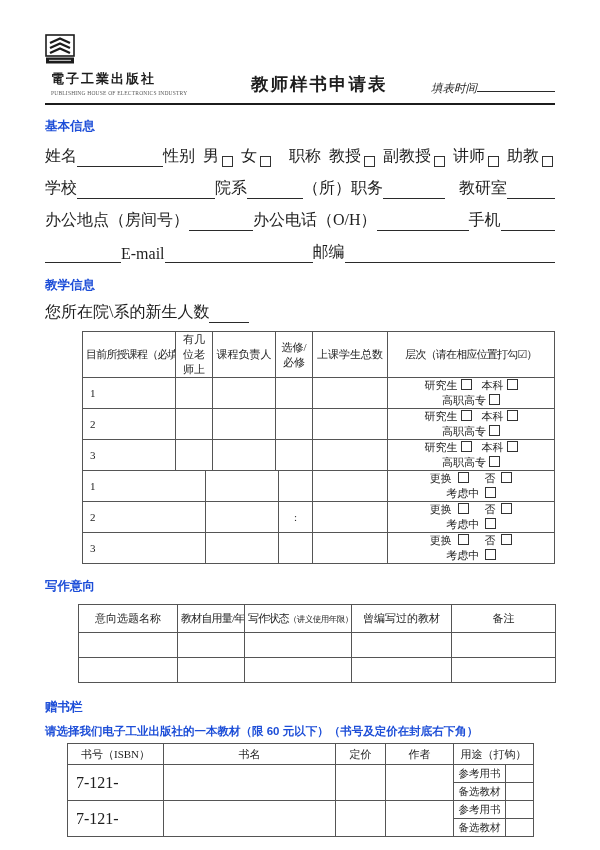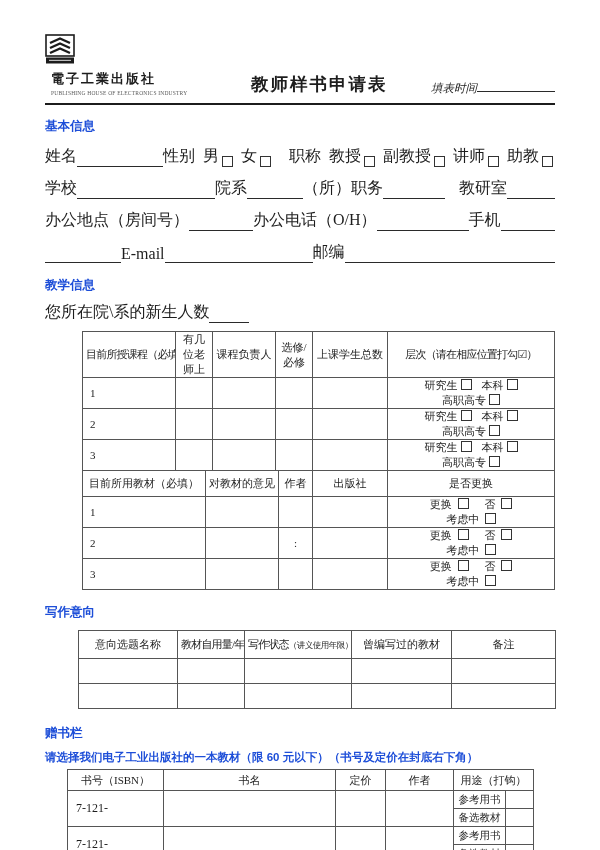--- a/index.html
+++ b/index.html
@@ -22,21 +22,21 @@
   .cb{display:inline-block;width:9px;height:9px;border:1px solid #333;vertical-align:-1px;margin-left:3px;background:#fff;}
   .sp8{margin-left:8px;} .sp14{margin-left:14px;} .sp18{margin-left:18px;}
   
   table.t{border-collapse:collapse;table-layout:fixed;font-size:11px;color:#1d1d1d;}
   table.t th,table.t td{border:1px solid #555;font-weight:normal;padding:0 3px;text-align:center;vertical-align:middle;overflow:hidden;}
   .num{text-align:left !important;padding-left:7px !important;}
   .opt{margin:0 5px;white-space:nowrap;}
   .opt2{margin:0 8px;white-space:nowrap;}
   .tight{letter-spacing:-0.8px;white-space:nowrap;}
   .small-note{font-size:8.5px;letter-spacing:-0.5px;}
-  .isbn{text-align:left !important;padding-left:8px !important;font-size:12px;}
+  .isbn{text-align:left !important;padding-left:8px !important;font-size:16px;}
   .use{font-size:10.5px;}
 </style>
 </head>
 <body>
 
 <div class="page">
 
   <div class="hdr">
     <div class="logo">
       <span>
@@ -162,27 +162,20 @@
 
   <table class="t" style="width:472px;margin-left:37px;margin-top:-1px">
     <colgroup>
         <col style="width:123px">
         <col style="width:73px">
         <col style="width:34px">
         <col style="width:75px">
         <col style="width:167px">
       </colgroup>
     <tbody>
-        <tr style="height:26px">
-      <th>目前所用教材（必填）</th>
-      <th>对教材的意见</th>
-      <th>作者</th>
-      <th>出版社</th>
-      <th>是否更换</th>
-    </tr>
     <tr style="height:24px">
       <td class="num">1</td>
       <td></td>
           <td></td>
           <td></td>
       <td><span class="opt2"><span>更换</span> <span class="cb"></span></span><span class="opt2"><span>否</span> <span class="cb"></span></span><span class="opt2"><span>考虑中</span> <span class="cb"></span></span></td>
     </tr>
     <tr style="height:24px">
       <td class="num">2</td>
       <td></td>

